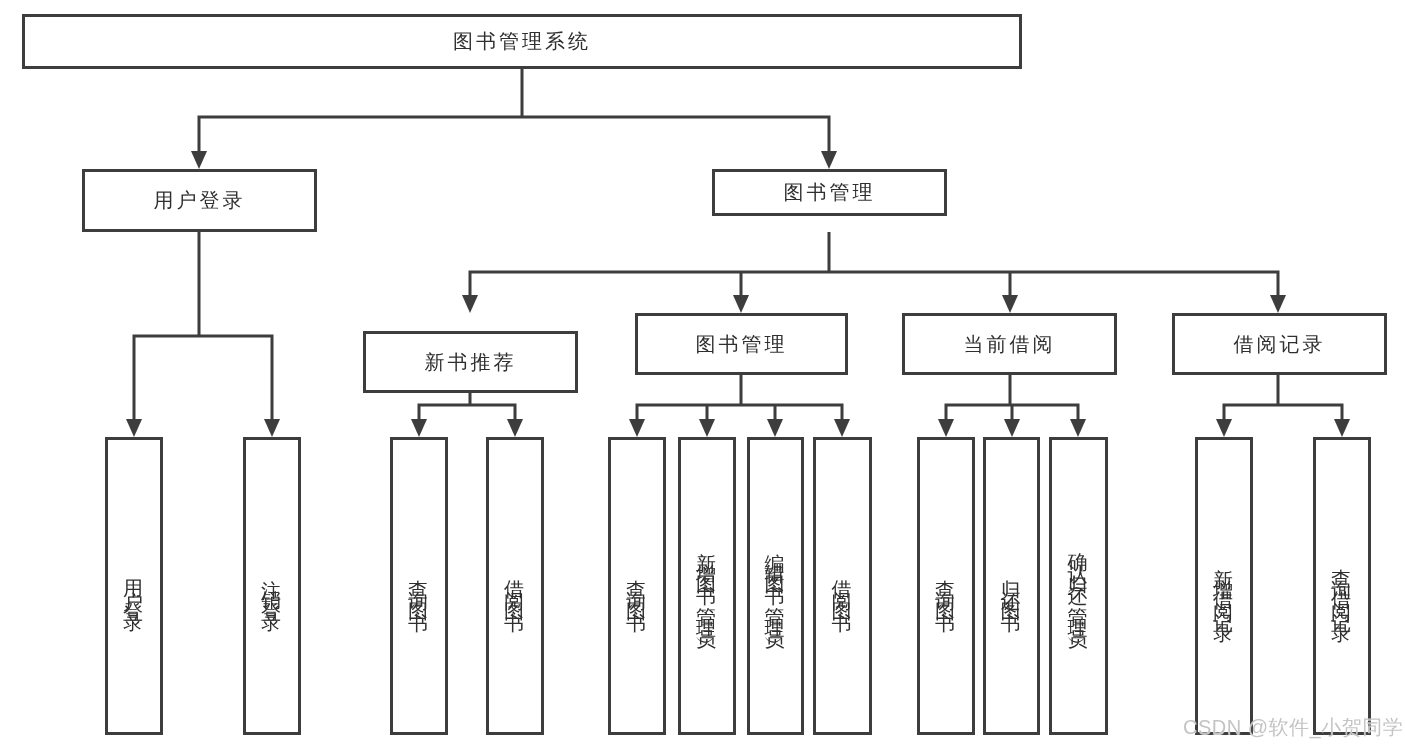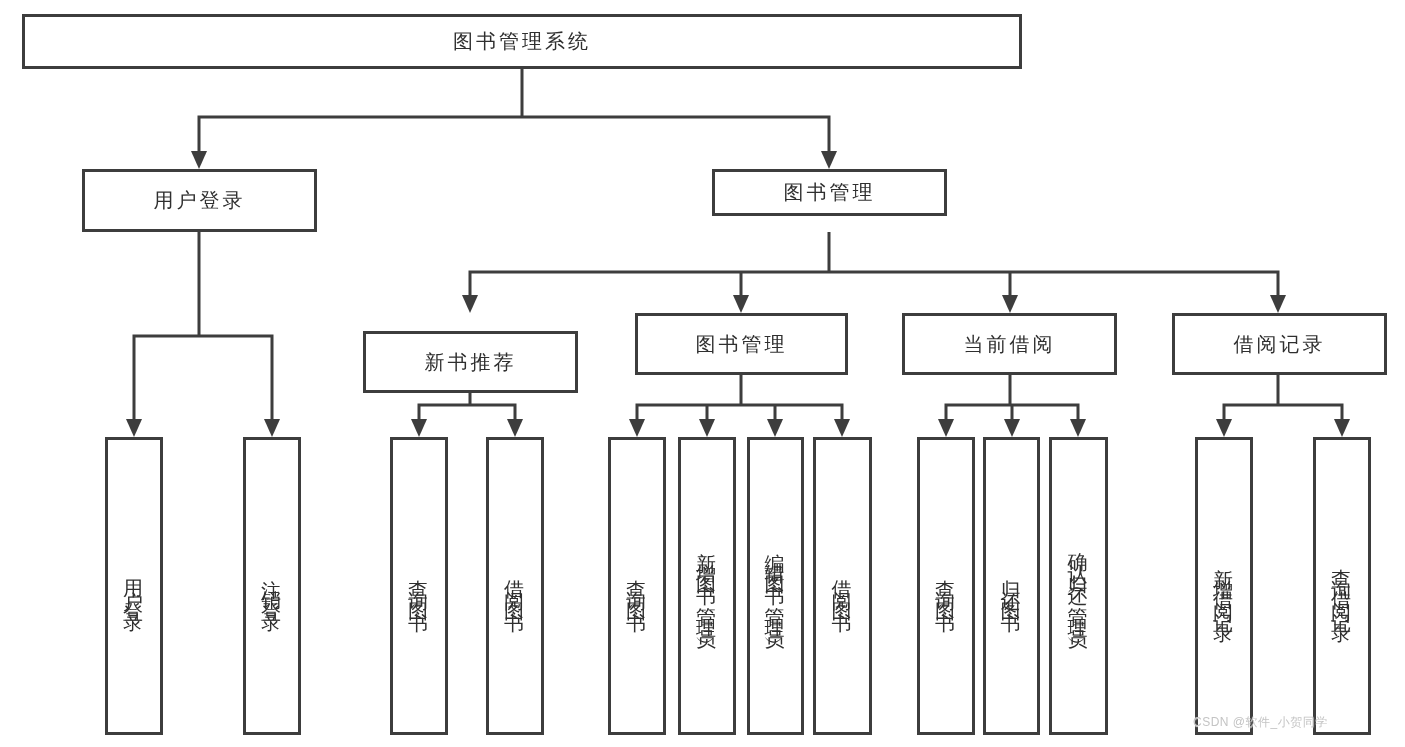--- a/index.html
+++ b/index.html
@@ -50,26 +50,25 @@
     text-orientation: mixed;
     letter-spacing: 11px;
     font-size: 20px;
   }
   .leaf span { display: block; }
   .watermark {
     position: absolute;
     left: 1183px;
     top: 714px;
     z-index: 3;
-    font-size: 12px;
+    font-size: 20px;
     color: var(--watermark);
     letter-spacing: 0.5px;
     white-space: nowrap;
     text-shadow: 0 1px 1px rgba(255,255,255,0.85);
-    margin-left: 10px;
   }
 </style>
 </head>
 <body>
 
 <div class="stage">
 
   <svg class="connectors" viewBox="0 0 1405 747" aria-hidden="true">
     <g>
       <path d="M522 69 V117 M197.5 117 H830.5 M199 117 V154 M829 117 V154"></path>

